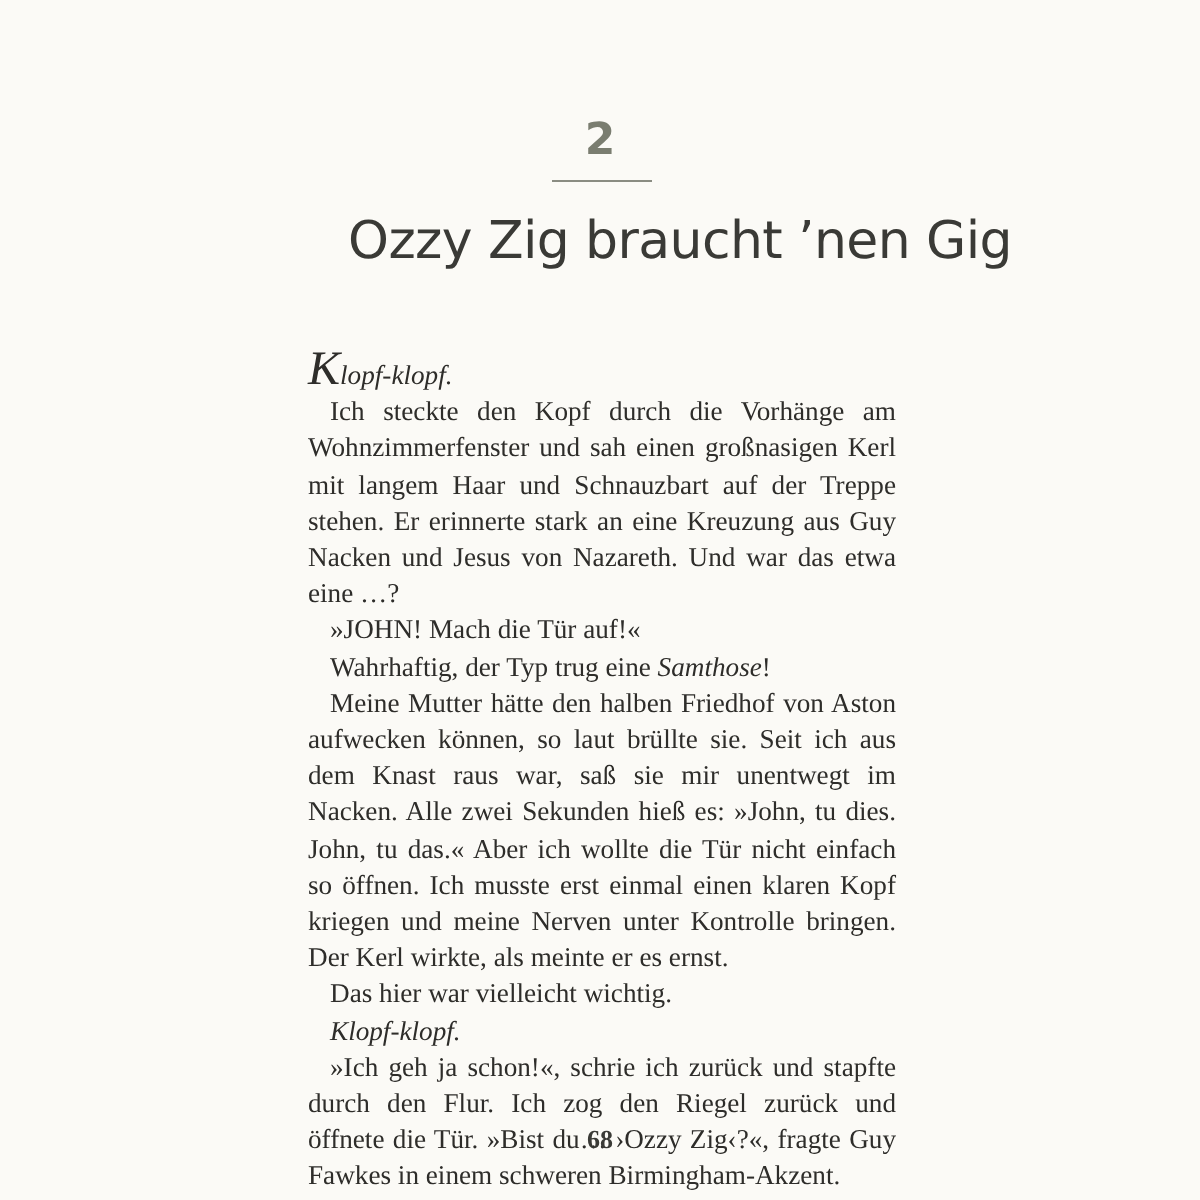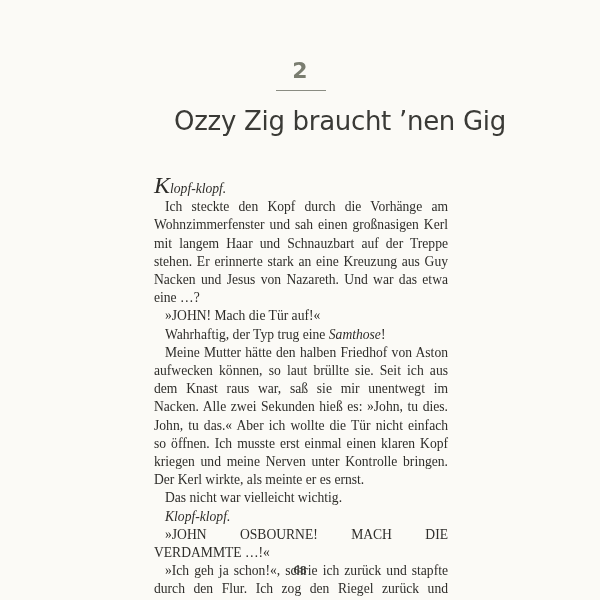--- a/index.html
+++ b/index.html
@@ -98,21 +98,20 @@
   <div class="chapter-title">Ozzy Zig braucht ’nen Gig</div>
 
   <div class="body-text">
     <p class="first">
       <span class="dropcap">K</span><span class="italic">lopf-klopf.</span>
     </p>
     <p>Ich steckte den Kopf durch die Vorhänge am Wohnzimmerfenster und sah einen großnasigen Kerl mit langem Haar und Schnauzbart auf der Treppe stehen. Er erinnerte stark an eine Kreuzung aus Guy Nacken und Jesus von Nazareth. Und war das etwa eine …?</p>
     <p>»JOHN! Mach die Tür auf!«</p>
     <p><span>Wahrhaftig, der Typ trug eine </span><span class="italic">Samthose</span><span>!</span></p>
     <p>Meine Mutter hätte den halben Friedhof von Aston aufwecken können, so laut brüllte sie. Seit ich aus dem Knast raus war, saß sie mir unentwegt im Nacken. Alle zwei Sekunden hieß es: »John, tu dies. John, tu das.« Aber ich wollte die Tür nicht einfach so öffnen. Ich musste erst einmal einen klaren Kopf kriegen und meine Nerven unter Kontrolle bringen. Der Kerl wirkte, als meinte er es ernst.</p>
-    <p>Das nicht war vielleicht wichtig.</p>
+    <p>Das hier war vielleicht wichtig.</p>
     <p class="italic">Klopf-klopf.</p>
-    <p>»JOHN OSBOURNE! MACH DIE VERDAMMTE …!«</p>
     <p>»Ich geh ja schon!«, schrie ich zurück und stapfte durch den Flur. Ich zog den Riegel zurück und öffnete die Tür. »Bist du… ›Ozzy Zig‹?«, fragte Guy Fawkes in einem schweren Birmingham-Akzent.</p>
 
   </div>
 
   <div class="page-number">68</div>
 </div>
 
 </body></html>

